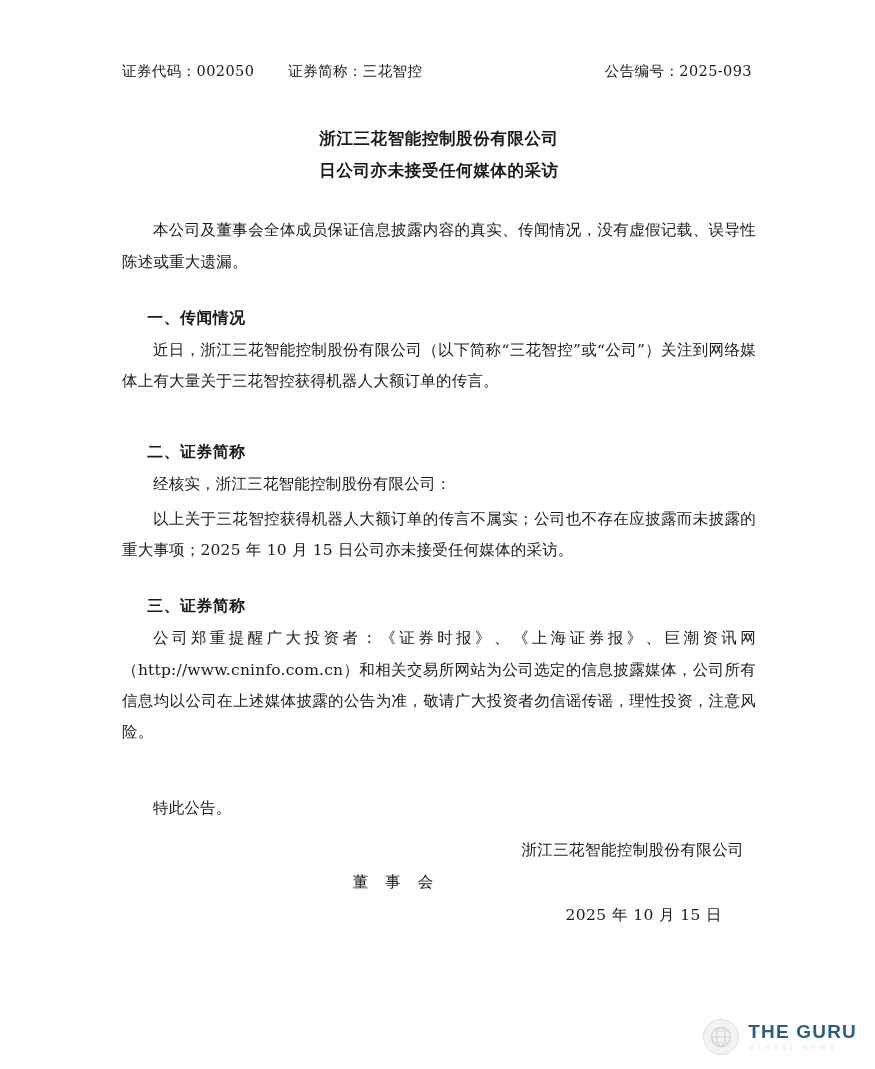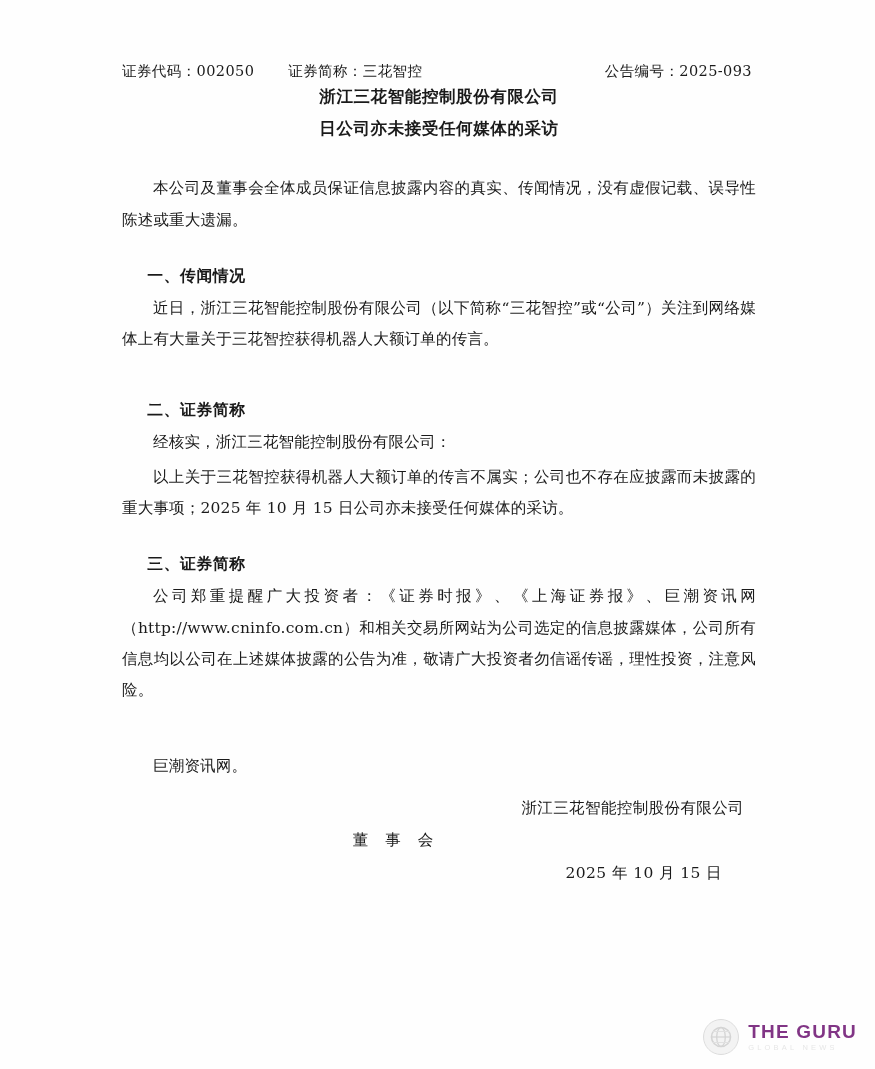--- a/index.html
+++ b/index.html
@@ -29,20 +29,21 @@
     width: 634px;
   }
 
   
   .hdr {
     display: flex;
     justify-content: space-between;
     align-items: baseline;
     font-size: 14.5px;
     letter-spacing: 0.4px;
+    margin-bottom: 42px;
     padding-right: 4px;
   }
   .hdr > div { white-space: nowrap; }
   .hdr-mid { margin-left: 34px; }
   .hdr-right { margin-left: auto; }
 
   
   .title-block {
     text-align: center;
     font-weight: bold;
@@ -112,21 +113,21 @@
     border: 1.5px solid #d8d8d8;
     position: relative;
     flex: none;
   }
   .wm-mark svg { position: absolute; left: 0; top: 0; }
   .wm-text { line-height: 1.05; }
   .wm-main {
     font-family: "Liberation Sans", sans-serif;
     font-size: 19px;
     font-weight: bold;
-    color: #701a75;
+    color: #0c4a6e;
     letter-spacing: 1.2px;
   }
   .wm-sub {
     font-family: "Liberation Sans", sans-serif;
     font-size: 7.5px;
     color: #e4e4e4;
     letter-spacing: 3.2px;
     margin-top: 2px;
   }
 </style>
@@ -161,21 +162,21 @@
     <p class="body">经核实，浙江三花智能控制股份有限公司：</p>
     <p class="body">以上关于三花智控获得机器人大额订单的传言不属实；公司也不存在应披露而未披露的重大事项；2025 年 10 月 15 日公司亦未接受任何媒体的采访。</p>
 
     <div class="gap-md"></div>
 
     <h2 class="section">三、证券简称</h2>
     <p class="body">公司郑重提醒广大投资者：《证券时报》、《上海证券报》、巨潮资讯网（http://www.cninfo.com.cn）和相关交易所网站为公司选定的信息披露媒体，公司所有信息均以公司在上述媒体披露的公告为准，敬请广大投资者勿信谣传谣，理性投资，注意风险。</p>
 
     <div class="gap-lg"></div>
 
-    <p class="body">巨潮资讯网。</p>
+    <p class="body">特此公告。</p>
 
     <div class="sign">
       <div class="sign-line">浙江三花智能控制股份有限公司</div>
       <div class="sign-board">董 事 会</div>
       <div class="sign-date">2025 年 10 月 15 日</div>
     </div>
 
   </div>
 
   <div class="wm">

